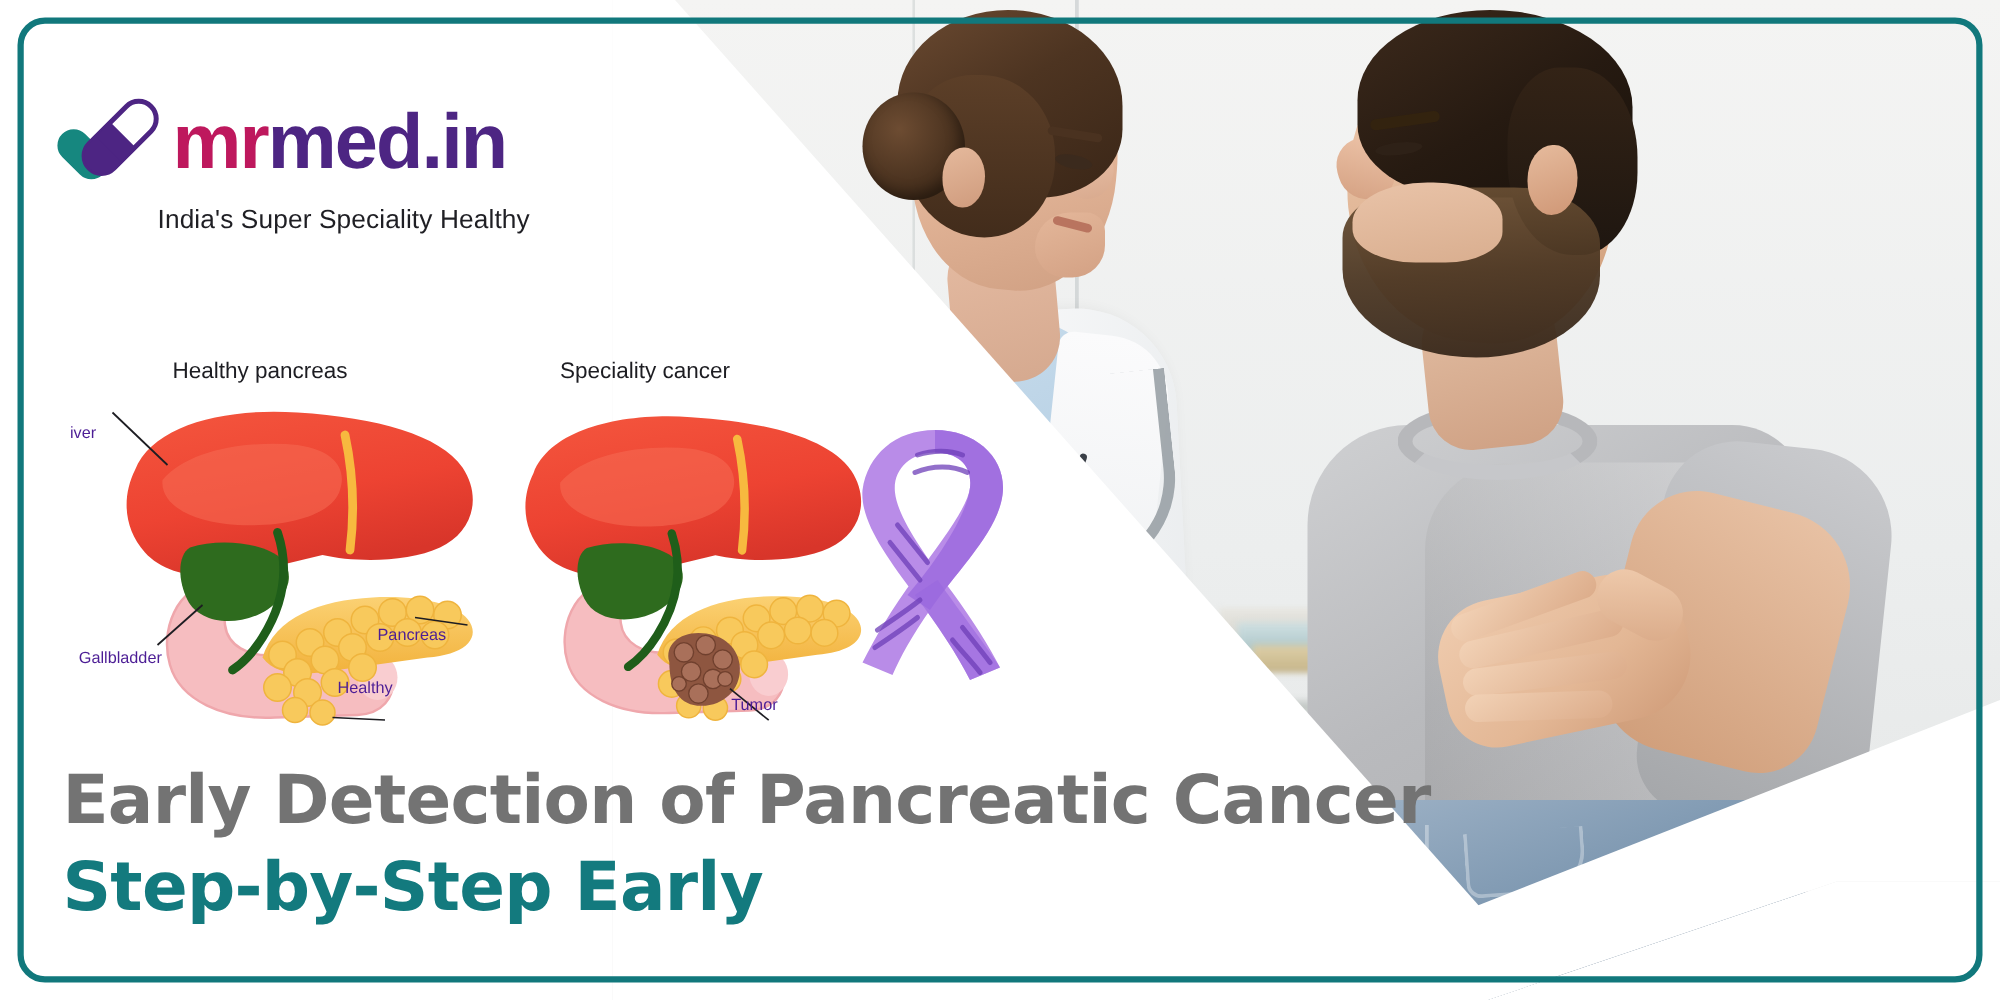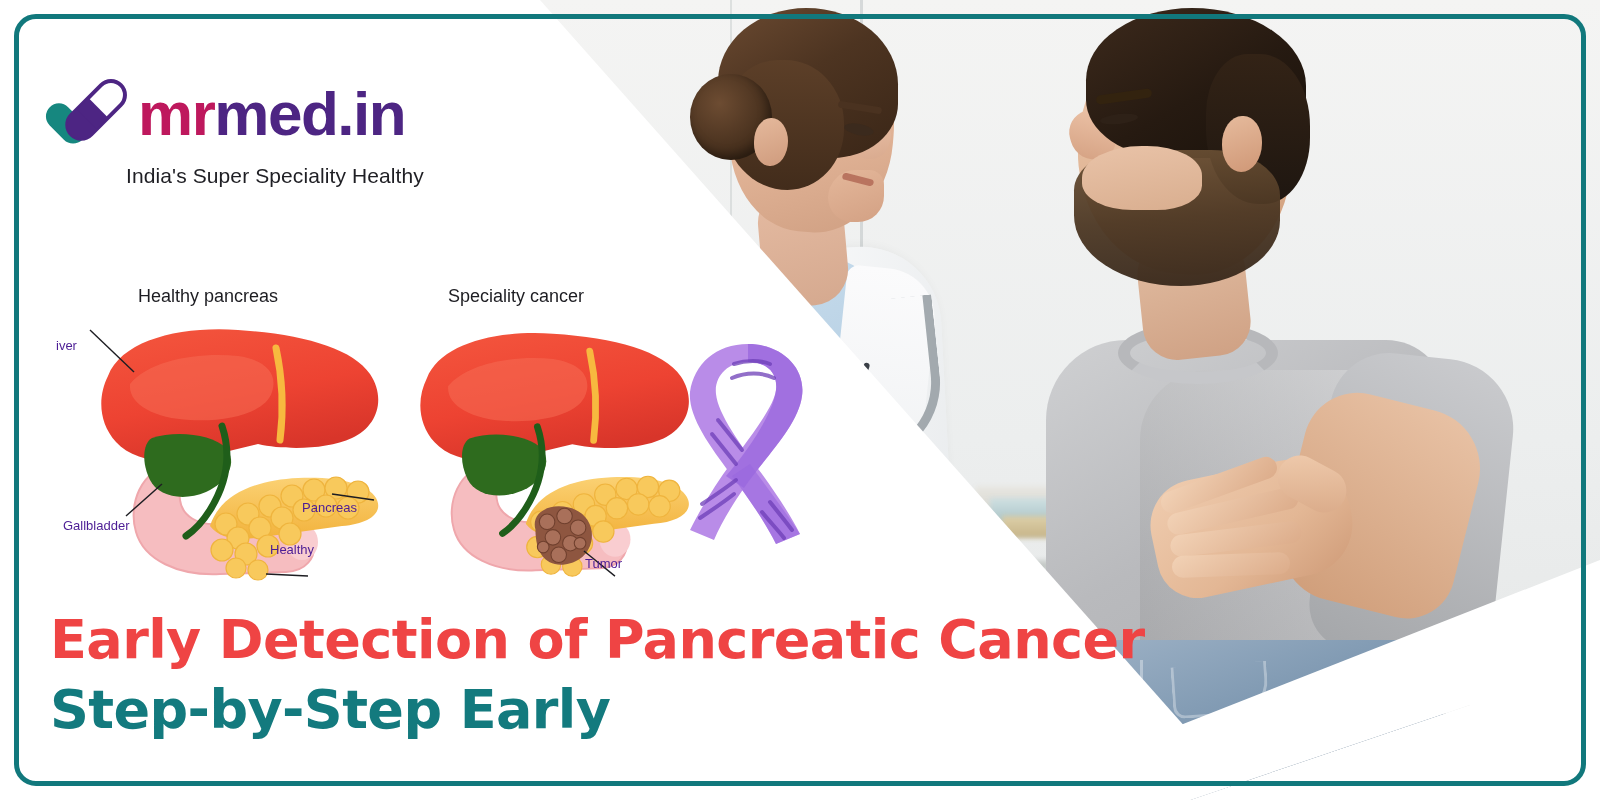--- a/index.html
+++ b/index.html
@@ -323,21 +323,21 @@
   .lab-panc  { left:272px; top:222px; }
   .lab-duo   { left:240px; top:264px; }
   .lab-tumor { left:555px; top:266px;margin-top:12px; }
 
   
   .headline { position:absolute; left:50px; top:608px; z-index:32; }
   .hl-line {
     font-size:54px; font-weight:700; letter-spacing:-.6px; line-height:1.18;
     white-space:nowrap; font-family:"DejaVu Sans", sans-serif;
   }
-  .hl-1 { color:#ef4444; }
+  .hl-1 { color:#737373; }
   .hl-2 { color:#137A7E; margin-top:6px; }
 </style>
 </head>
 <body>
 
 <div class="banner">
 
   <div class="photo-panel">
     <div class="clinic-bg">
       <div class="wall-line wl1"></div>

